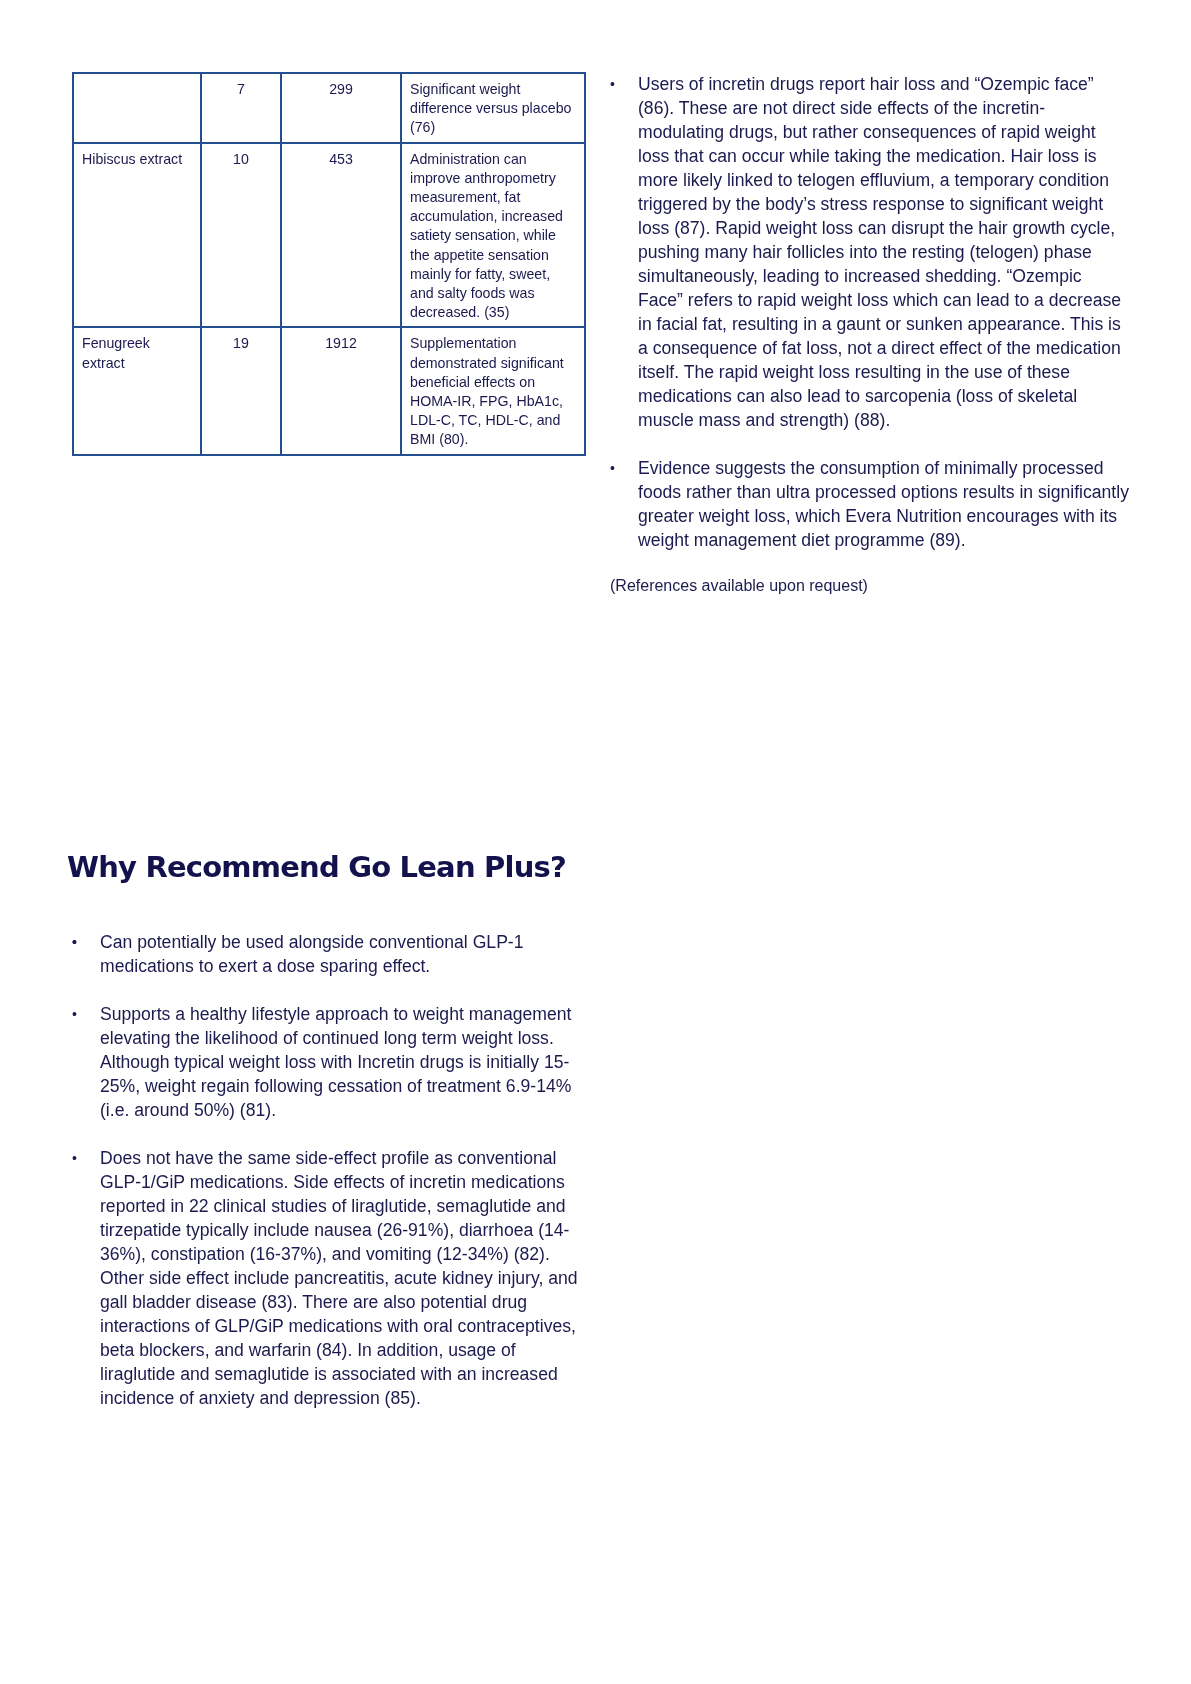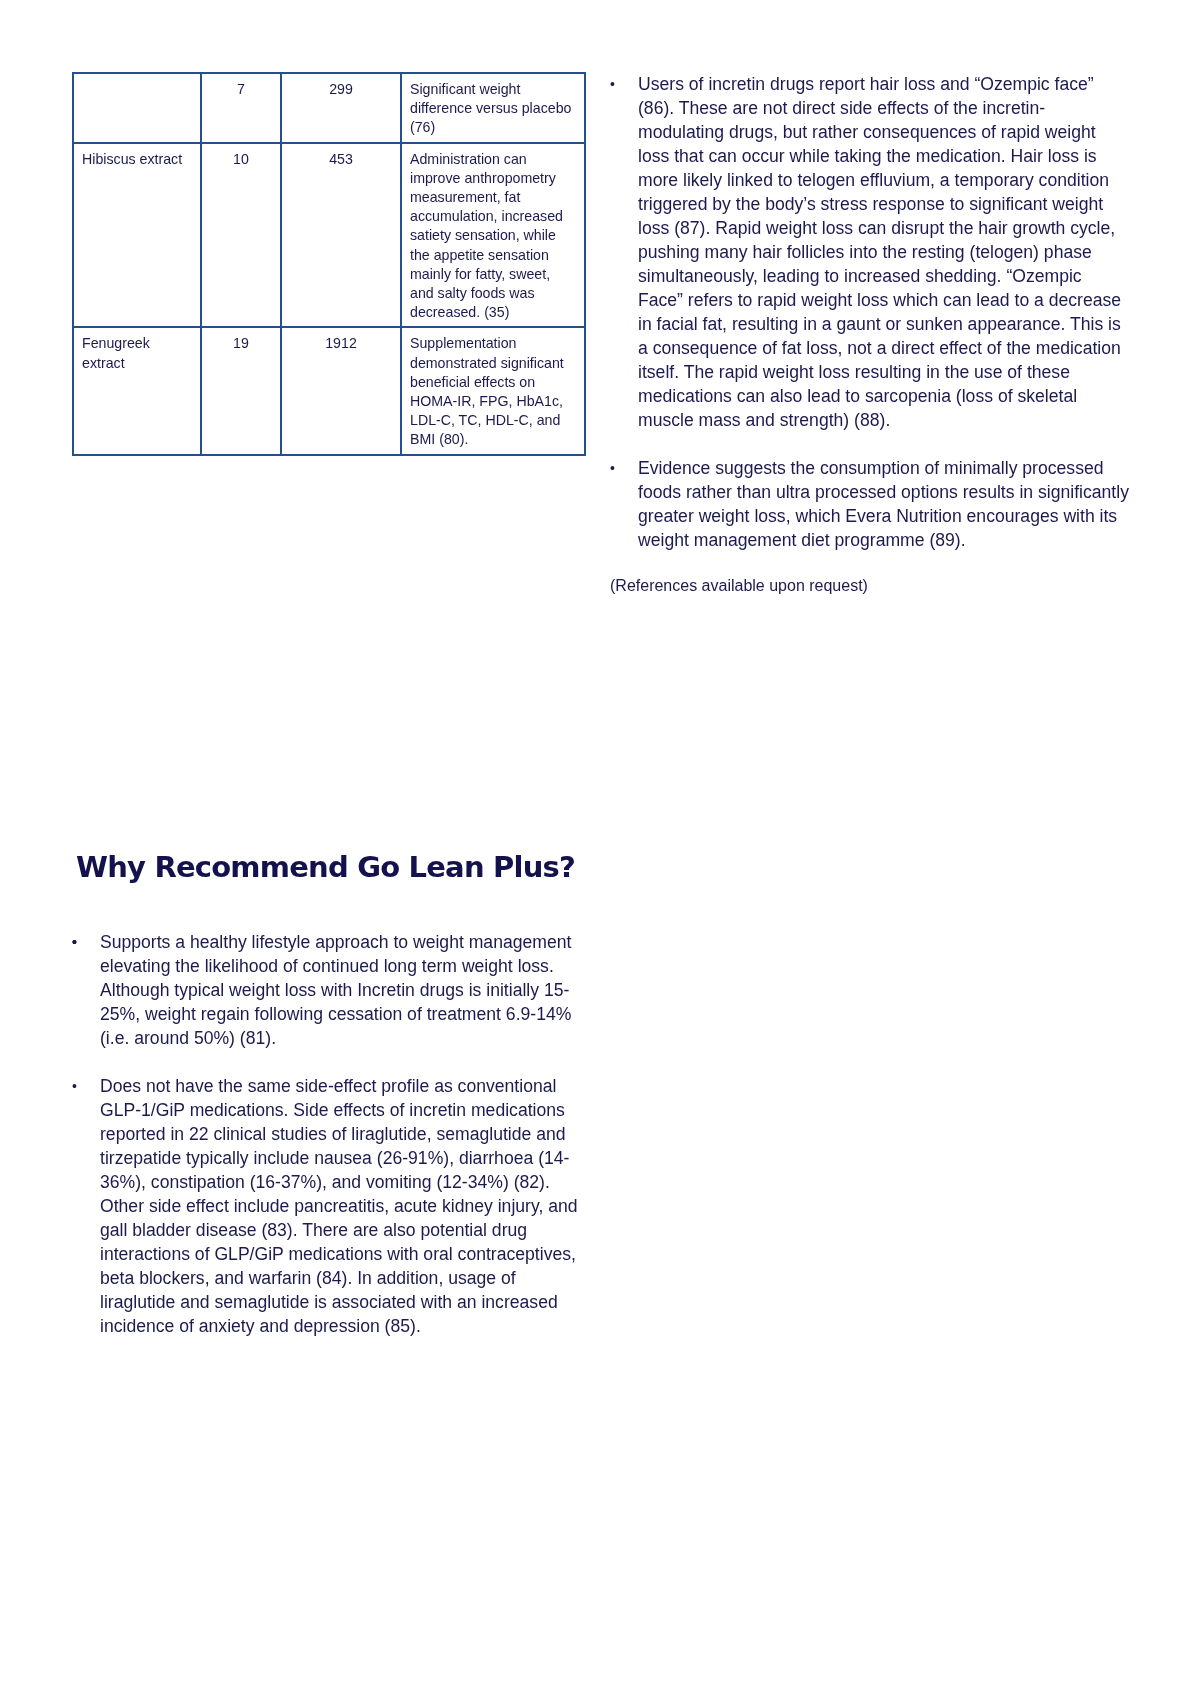--- a/index.html
+++ b/index.html
@@ -18,21 +18,21 @@
   table.data-table td {
     border: 2.5px solid #24508f; vertical-align: top;
     padding: 6px 8px 4px 8px;
   }
   table.data-table td.num { text-align: center; }
   col.c1 { width: 128px; } col.c2 { width: 80px; } col.c3 { width: 120px; } col.c4 { width: 184px; }
 
   h2.section-title {
     font-family: "DejaVu Sans", sans-serif; font-weight: bold;
     font-size: 29px; color: #14124d; margin: 0; letter-spacing: -0.8px;
-    position: absolute; left: 76px; top: 850px;
+    position: absolute; left: 67px; top: 850px;
   }
   ul.bullets { list-style: none; margin: 0; padding: 0; }
   ul.bullets li {
     position: relative; padding-left: 28px; font-size: 17.6px; line-height: 24px;
     margin-bottom: 24px; color: #1c1a4e;
   }
   ul.bullets li .dot {
     position: absolute; left: 0; top: 0; font-size: 14px;
   }
   .left-bullets { position: absolute; left: 72px; top: 906px; width: 520px; }
@@ -75,20 +75,21 @@
 
 <h2 class="section-title">Why Recommend Go Lean Plus?</h2>
 
 <div class="left-bullets">
   <ul class="bullets">
     <li>
       <span class="dot">•</span>
     </li>
     <li>
       <span class="dot">•</span>
+      <span>Can potentially be used alongside conventional GLP-1 medications to exert a dose sparing effect.</span>
     </li>
     <li>
       <span class="dot">•</span>
       <span>Supports a healthy lifestyle approach to weight management elevating the likelihood of continued long term weight loss. Although typical weight loss with Incretin drugs is initially 15-25%, weight regain following cessation of treatment 6.9-14% (i.e. around 50%) (81).</span>
     </li>
     <li>
       <span class="dot">•</span>
       <span>Does not have the same side-effect profile as conventional GLP-1/GiP medications. Side effects of incretin medications reported in 22 clinical studies of liraglutide, semaglutide and tirzepatide typically include nausea (26-91%), diarrhoea (14-36%), constipation (16-37%), and vomiting (12-34%) (82). Other side effect include pancreatitis, acute kidney injury, and gall bladder disease (83). There are also potential drug interactions of GLP/GiP medications with oral contraceptives, beta blockers, and warfarin (84). In addition, usage of liraglutide and semaglutide is associated with an increased incidence of anxiety and depression (85).</span>
     </li>
   </ul>

